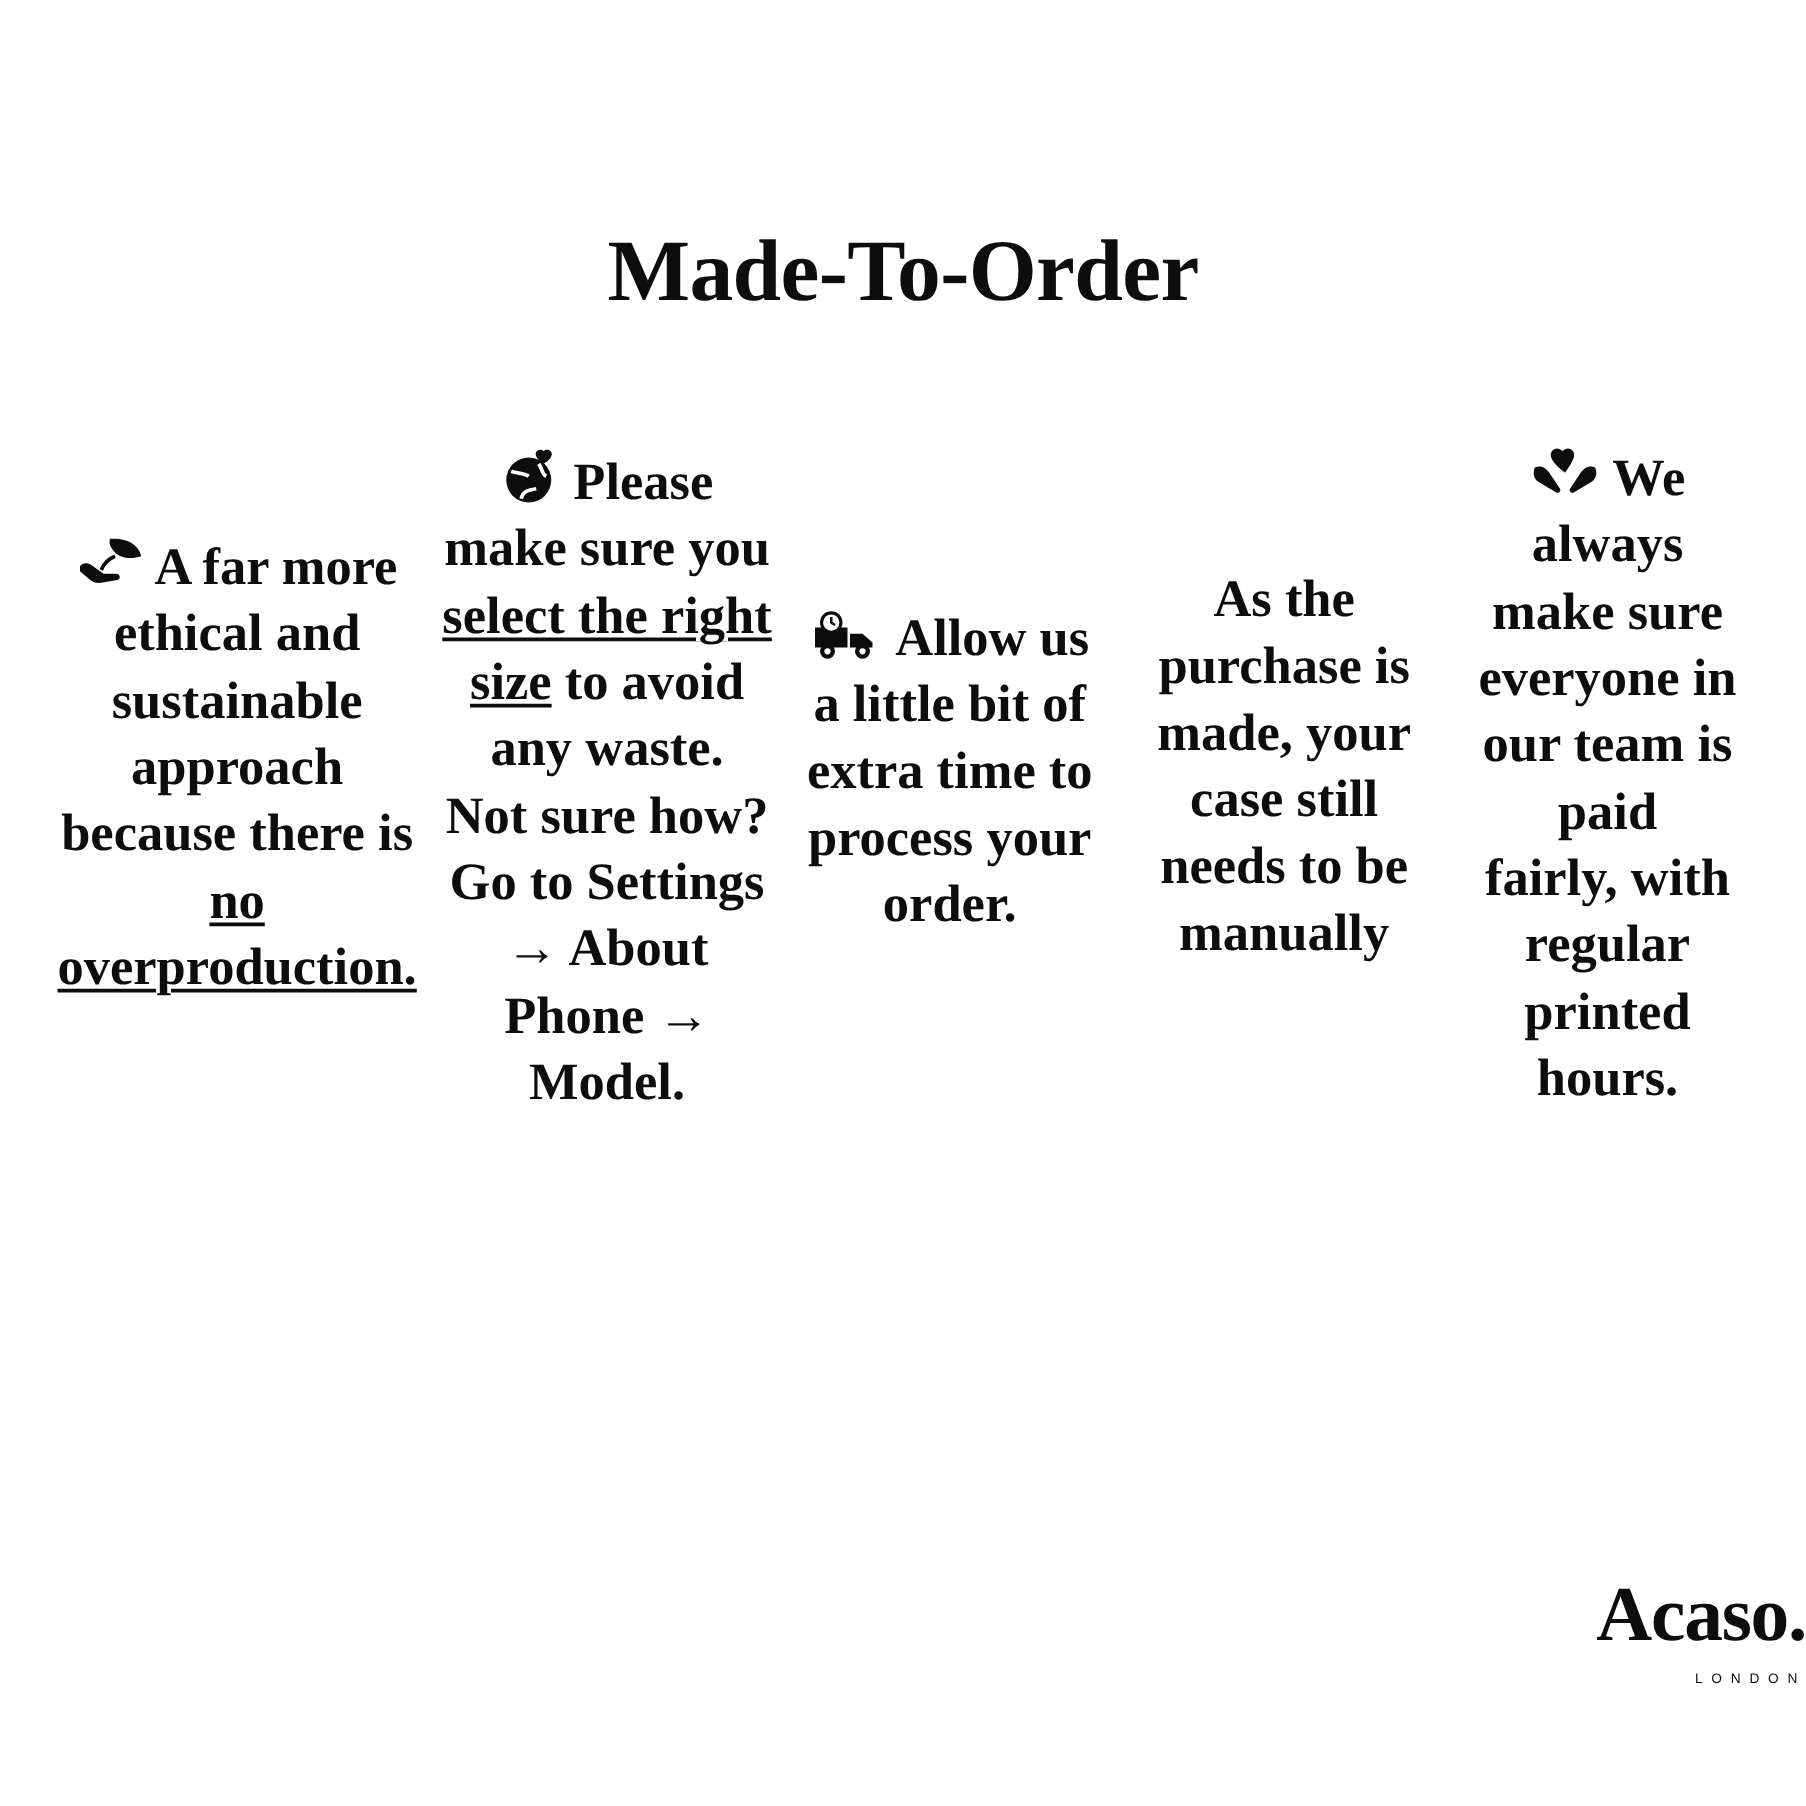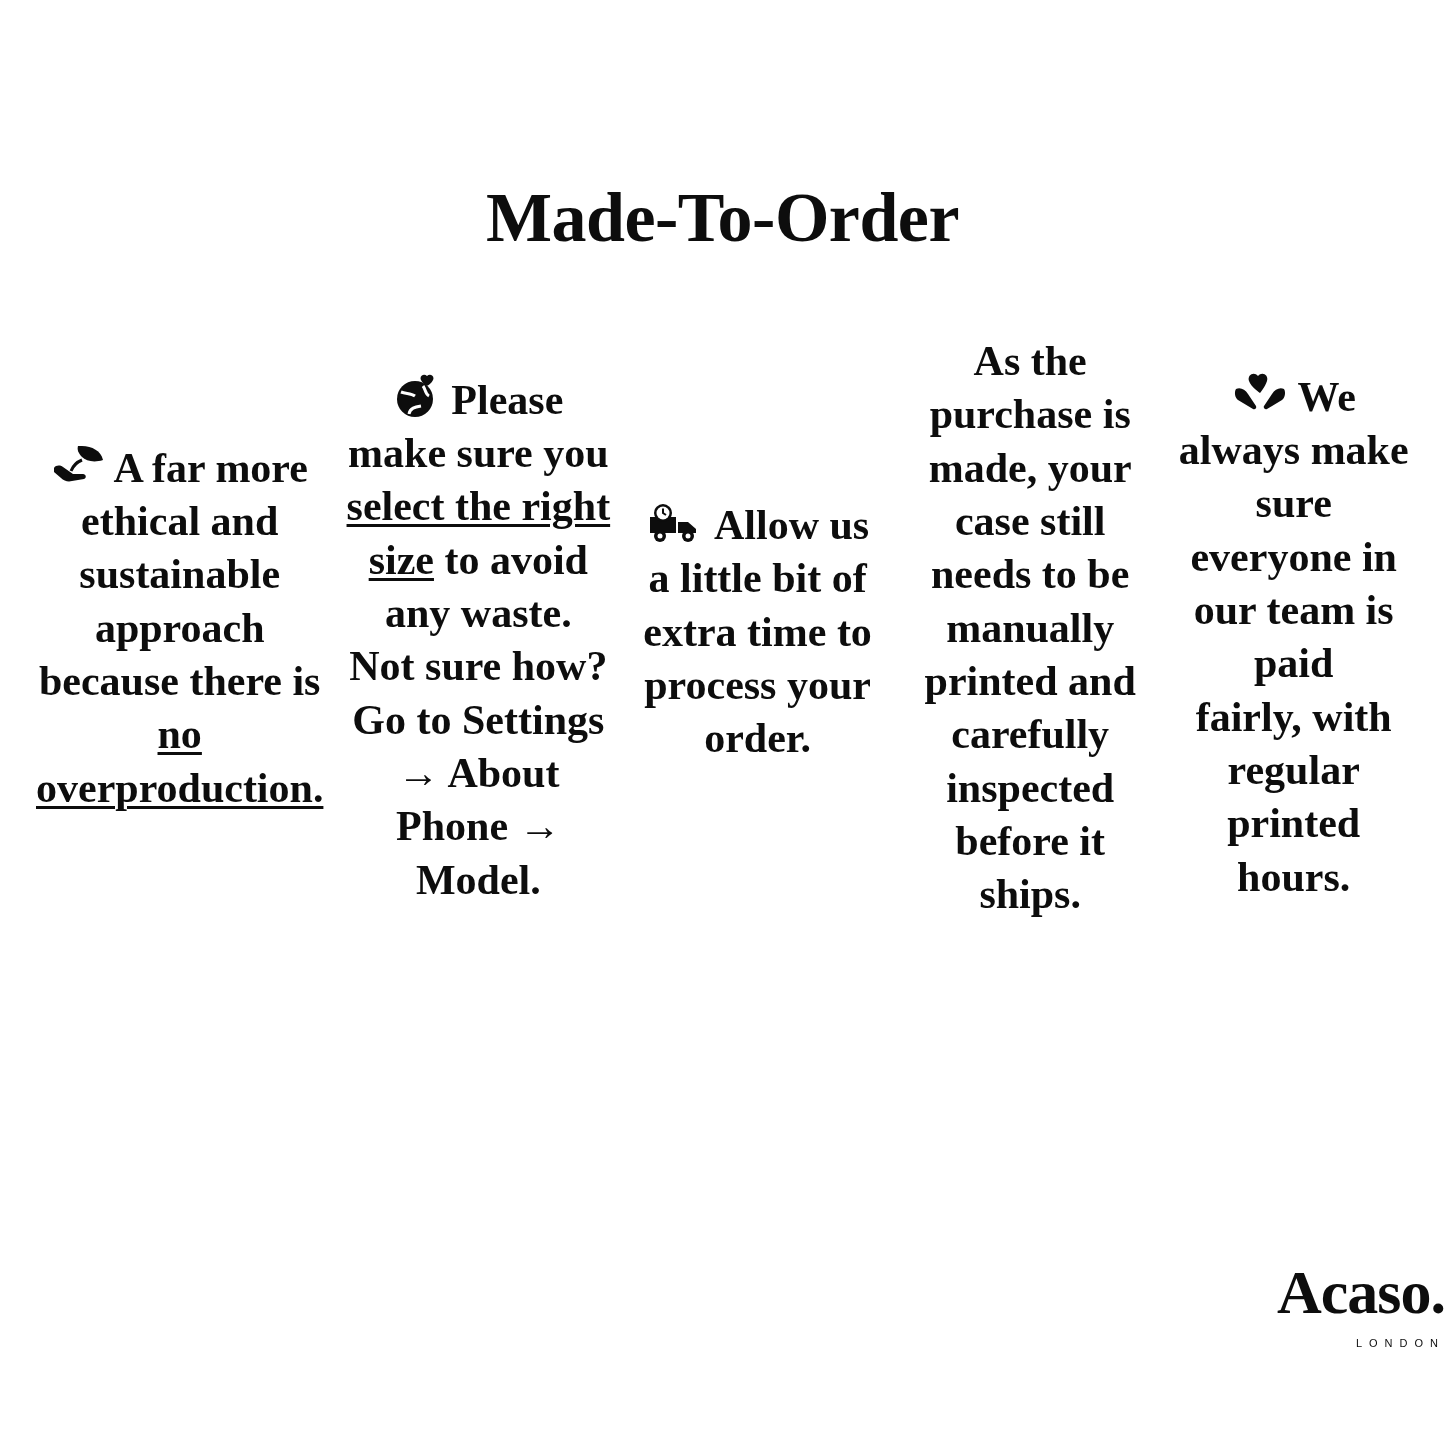--- a/index.html
+++ b/index.html
@@ -12,21 +12,21 @@
     background: #ffffff;
     font-family: "Liberation Serif", serif;
     color: #0d0d0d;
     overflow: hidden;
   }
   .page {
     position: relative;
     width: 1445px;
     height: 1445px;
     box-sizing: border-box;
-    padding: 0 36px;
+    padding: 0 46px;
     display: flex;
     flex-direction: column;
     align-items: center;
   }
   .title {
     font-size: 70px;
     font-weight: bold;
     letter-spacing: -0.5px;
     margin-top: 183px;
     line-height: 1;
@@ -137,21 +137,20 @@
           <circle cx="42" cy="33" r="2.5" fill="#ffffff"></circle>
           <circle cx="17" cy="10" r="9" fill="#0d0d0d"></circle>
           <circle cx="17" cy="10" r="6.5" fill="#ffffff"></circle>
           <path d="M17 5.5V10l3 2" stroke="#0d0d0d" stroke-width="2" fill="none"></path>
         </svg>
       </span><span>Allow us a little bit of extra time to process your order.</span>
     </div>
 
     <div class="point p4">
       <span>As the purchase is made, your case still needs to be manually</span><br>
-      <span>printed and carefully inspected before it ships.</span>
     </div>
 
     <div class="point p5">
       <span class="ico">
         <svg width="56" height="46" viewBox="0 0 56 46">
           <path d="M28 22s-9-6-11-12c-2-6 5-10 9-5 4-5 11-1 9 5-2 6-7 12-7 12z" fill="#0d0d0d"></path>
           <path d="M4 18c4-2 9 0 12 5l8 12c1 2-1 4-3 3L6 29c-3-2-4-8-2-11z" fill="#0d0d0d"></path>
           <path d="M52 18c-4-2-9 0-12 5l-8 12c-1 2 1 4 3 3l15-9c3-2 4-8 2-11z" fill="#0d0d0d"></path>
         </svg>
       </span><span>We always make sure everyone in our team is paid</span><br>

